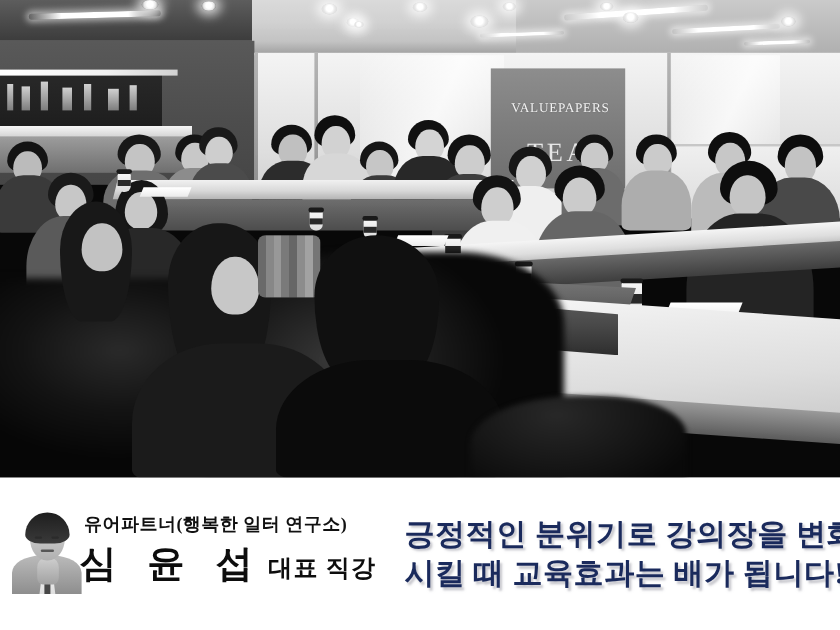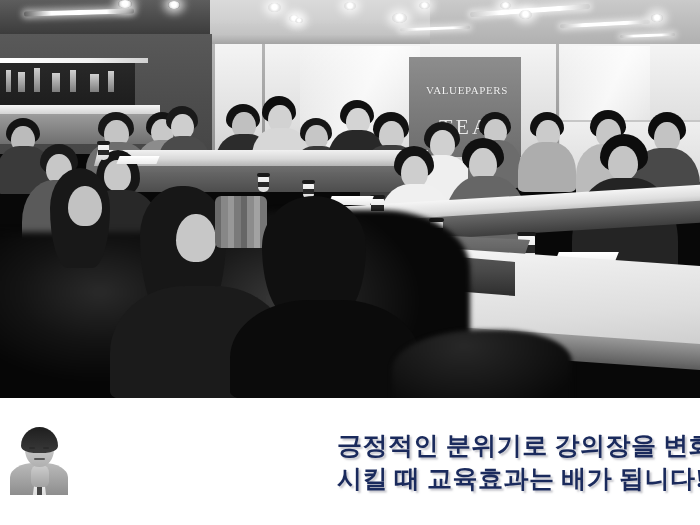--- a/index.html
+++ b/index.html
@@ -567,21 +567,26 @@
       <div class="pt-shirt"></div>
       <div class="pt-tie"></div>
       <div class="pt-hands"></div>
       <div class="pt-face"></div>
       <div class="pt-hair"></div>
       <div class="pt-eye" style="left:21px;"></div>
       <div class="pt-eye" style="left:35px;"></div>
       <div class="pt-mouth"></div>
     </div>
 
-
+    <div class="cap-org">유어파트너(행복한 일터 연구소)</div>
+
+    <div class="cap-name-row">
+      <span class="cap-name">심 윤 섭</span>
+      <span class="cap-role">대표 직강</span>
+    </div>
 
     <div class="cap-slogan">
       <span>긍정적인 분위기로 강의장을 변화</span>
       <span>시킬 때 교육효과는 배가 됩니다!</span>
     </div>
 
   </div>
 
 </div>
 

